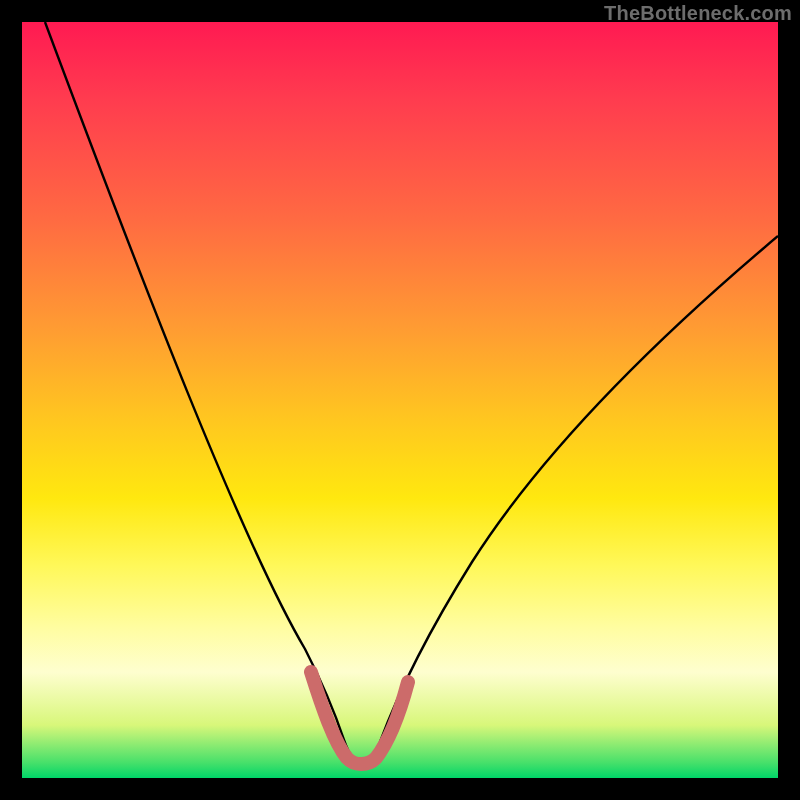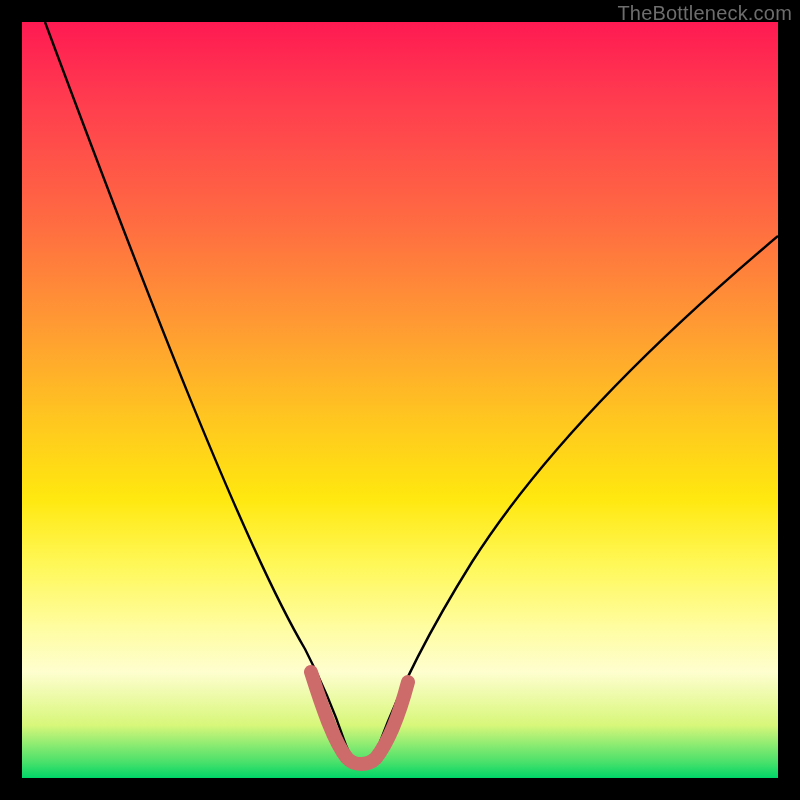--- a/index.html
+++ b/index.html
@@ -43,21 +43,21 @@
     top: 0;
     width: 100%;
     height: 100%;
   }
   .watermark {
     position: absolute;
     top: 2px;
     right: 8px;
     color: #6d6d6d;
     font-size: 20px;
-    font-weight: 400;
+    font-weight: 700;
     letter-spacing: 0.2px;
     user-select: none;
   }
 </style>
 </head>
 <body>
 
 <div class="stage">
   <div class="watermark">TheBottleneck.com</div>
 

